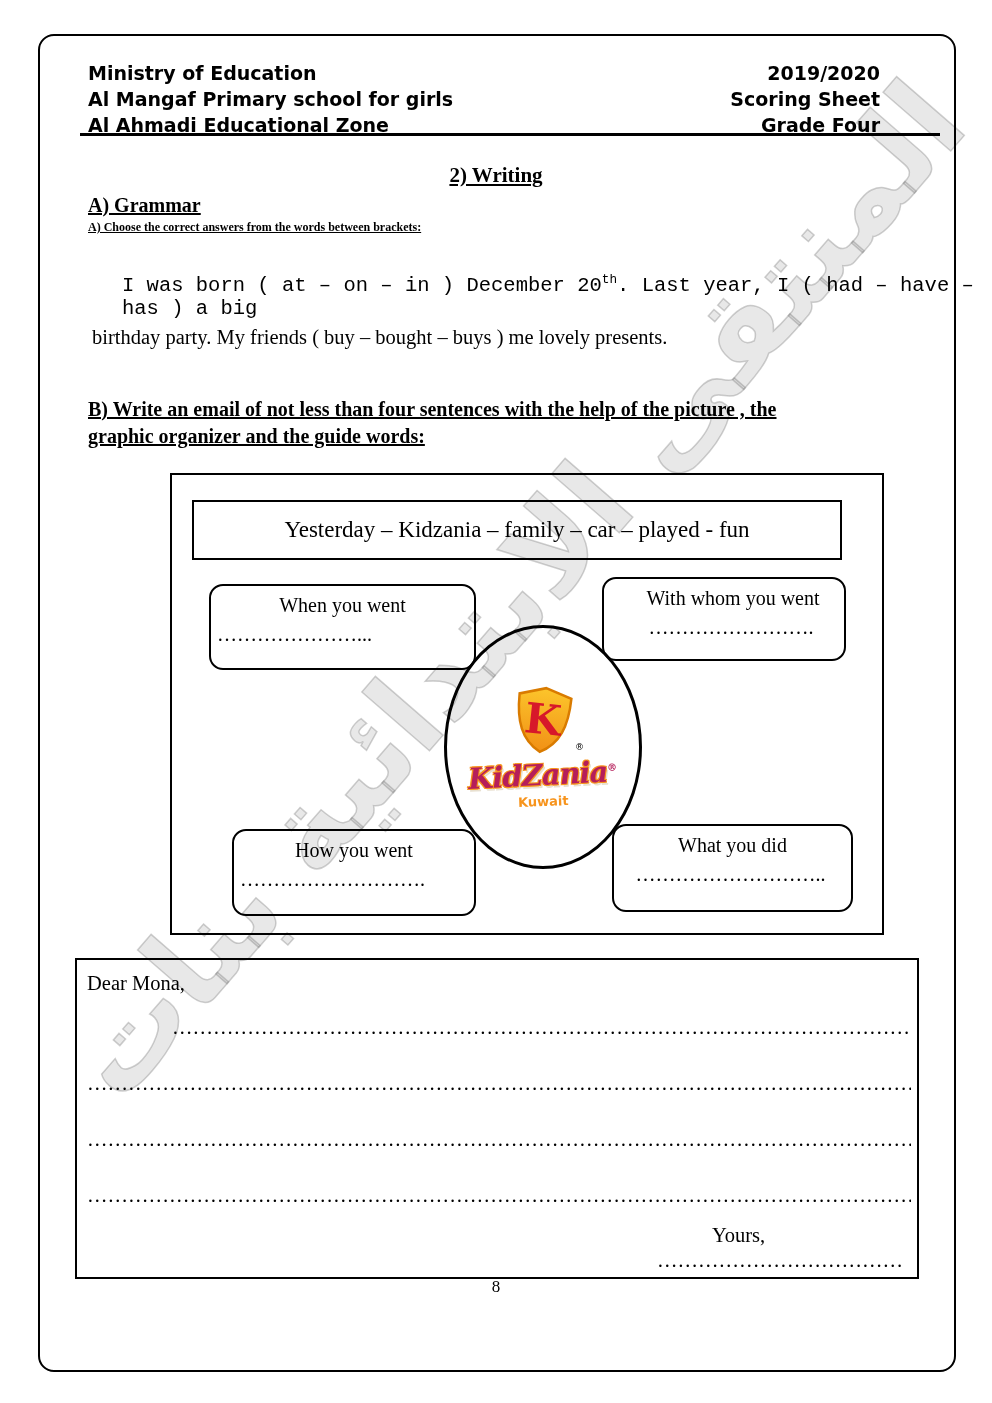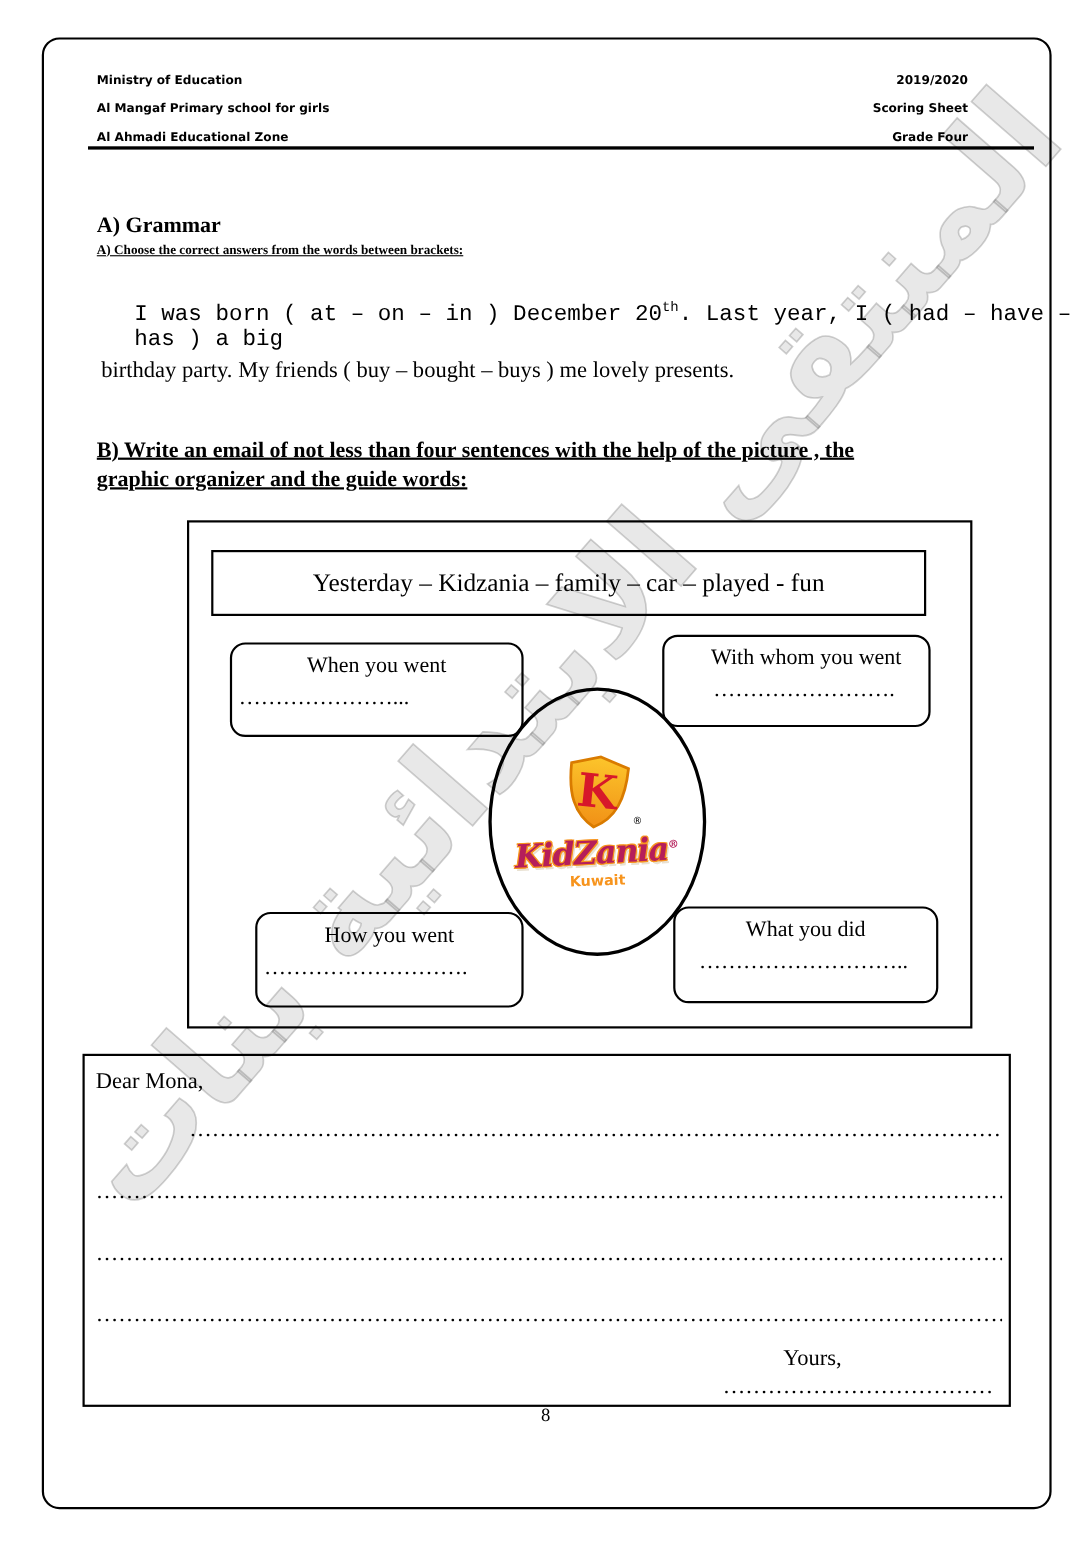--- a/index.html
+++ b/index.html
@@ -15,27 +15,27 @@
   .watermark{
     position:absolute;left:515px;top:590px;
     transform:translate(-50%,-50%) rotate(-49deg);
     font-family:"DejaVu Sans", sans-serif;
     font-size:118px;font-weight:bold;white-space:nowrap;
     color:rgba(150,150,150,0.22);
     -webkit-text-stroke:1.5px rgba(120,120,120,0.35);
     letter-spacing:4px;pointer-events:none;
   }
   
-  .hdr{position:absolute;top:60px;font-family:"DejaVu Sans", sans-serif;font-weight:bold;font-size:11px;line-height:26px;}
+  .hdr{position:absolute;top:60px;font-family:"DejaVu Sans", sans-serif;font-weight:bold;font-size:19px;line-height:26px;}
   .hdr-left{left:88px;text-align:left;}
   .hdr-right{right:112px;text-align:right;}
   .hdr-rule{position:absolute;left:80px;top:133px;width:860px;border-top:3px solid #000;}
   
   .title{position:absolute;left:0;right:0;top:163px;text-align:center;font-size:21px;font-weight:bold;text-decoration:underline;}
-  .h-grammar{position:absolute;left:88px;top:194px;font-size:20px;font-weight:bold;}
+  .h-grammar{position:absolute;left:88px;top:194px;font-size:20px;font-weight:bold;text-decoration:underline;}
   .h-choose{position:absolute;left:88px;top:220px;font-size:12px;font-weight:bold;text-decoration:underline;}
   .p1{position:absolute;left:122px;top:272px;font-size:20.5px;font-family:Liberation Mono, monospace;}
   .p1 sup{font-size:0.62em;vertical-align:super;}
   .p2{position:absolute;left:92px;top:326px;font-size:20.5px;}
   .b1{position:absolute;left:88px;top:398px;font-size:20px;font-weight:bold;text-decoration:underline;}
   .b2{position:absolute;left:88px;top:425px;font-size:20px;font-weight:bold;text-decoration:underline;}
   
   .org{position:absolute;left:170px;top:473px;width:710px;height:458px;border:2px solid #000;}
   .guide{
     position:absolute;left:20px;top:25px;width:646px;height:56px;border:2px solid #000;
@@ -92,20 +92,21 @@
     <div>Al Mangaf Primary school for girls</div>
     <div>Al Ahmadi Educational Zone</div>
   </div>
   <div class="hdr hdr-right">
     <div>2019/2020</div>
     <div>Scoring Sheet</div>
     <div>Grade Four</div>
   </div>
   <div class="hdr-rule"></div>
 
+  <div class="title">2) Writing</div>
   <div class="h-grammar">A) Grammar</div>
   <div class="h-choose">A) Choose the correct answers from the words between brackets:</div>
 
   <div class="p1"><span>I was born ( at – on – in ) December 20</span><sup>th</sup><span>. Last year, I ( had – have – has ) a big</span></div>
   <div class="p2">birthday party. My friends ( buy – bought – buys ) me lovely presents.</div>
 
   <div class="b1">B)  Write an email of not less than four sentences with the help of the picture , the</div>
   <div class="b2">graphic organizer and the guide words:</div>
 
   <div class="org">

